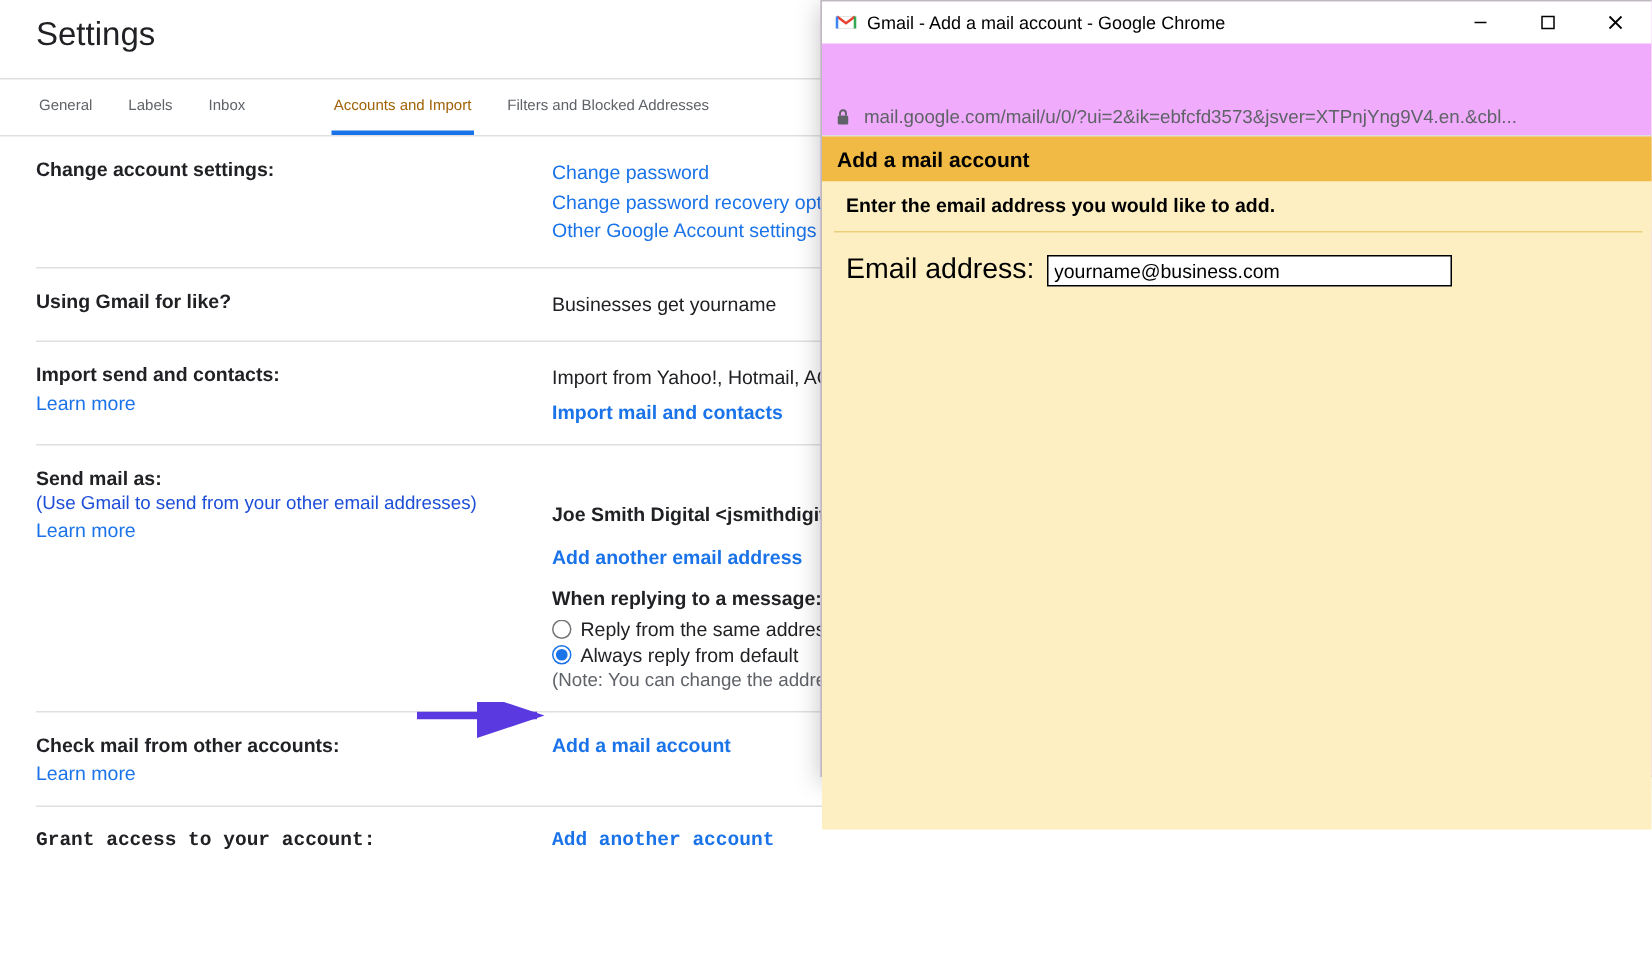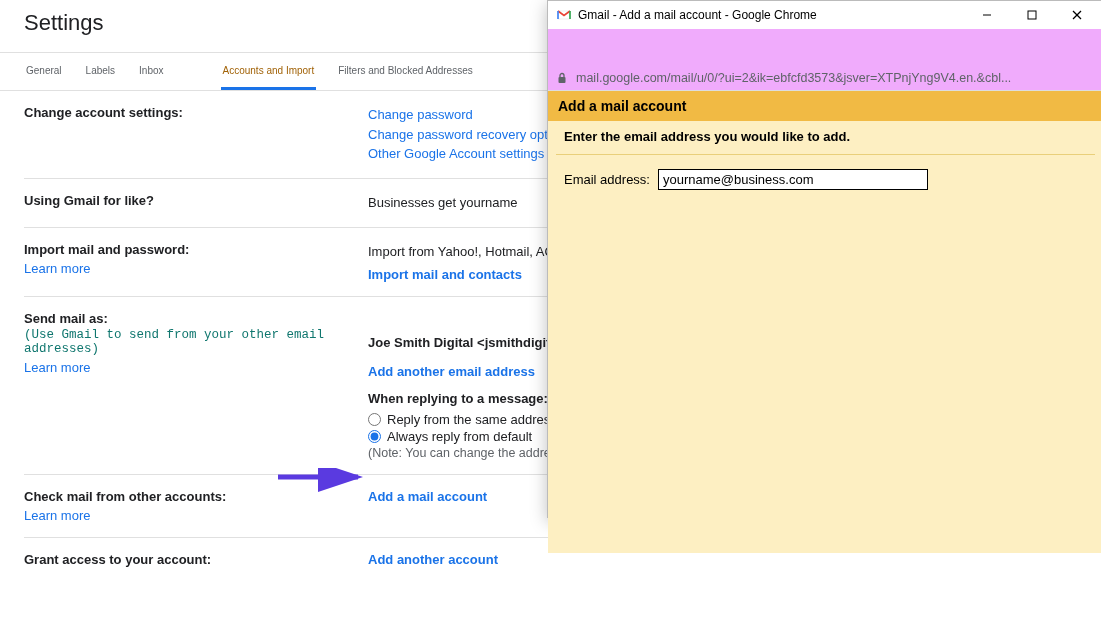--- a/index.html
+++ b/index.html
@@ -7,24 +7,24 @@
     
     .page-title { font-size: 22px; font-weight: 400; color: #202124; padding: 10px 0 16px 24px; font-family: 'Google Sans', Arial, sans-serif; }
     .hr-top { border: none; border-top: 1px solid #e0e0e0; margin: 0; }
     
     .tabs { display: flex; gap: 20px; padding: 0 24px; border-bottom: 1px solid #e0e0e0; height: 38px; align-items: center; }
     .tab { color: #5f6368; font-size: 10px; font-weight: 500; cursor: pointer; padding: 0 2px; height: 100%; display: flex; align-items: center; border-bottom: 3px solid transparent; }
     .tab.active { color: #a16207; border-bottom-color: #1a73e8; margin-left: 35px; }
     
     .content { padding: 0 24px; }
     .row { display: flex; padding: 14px 0; border-bottom: 1px solid #e0e0e0; }
-    .row.noborder { border-bottom: none; }
+    .row.noborder { border-bottom: none; font-family: Liberation Mono, monospace; }
     .row-label { width: 344px; flex-shrink: 0; }
     .row-label-main { font-weight: 700; font-size: 13px; color: #202124; }
-    .row-label-sub { font-size: 12.5px; color: #0f766e; margin-top: 2px; font-family: Liberation Mono, monospace; }
+    .row-label-sub { font-size: 12.5px; color: #1d4ed8; margin-top: 2px; }
     .row-label-link { color: #1a73e8; font-size: 13px; margin-top: 4px; display: block; cursor: pointer; }
     .row-value { flex: 1; font-size: 13px; color: #202124; }
     .link { color: #1a73e8; cursor: pointer; display: block; line-height: 1.5; }
     .link-bold { color: #1a73e8; font-weight: 700; cursor: pointer; display: block; margin-top: 4px; }
     .value-line { line-height: 1.6; }
     .radio-line { display: flex; align-items: center; gap: 6px; margin: 2px 0; }
     .radio-line input[type=radio] { accent-color: #1a73e8; margin:0; }
     .note { font-size: 12.5px; color: #5f6368; margin-top: 2px; }
     .bold-black { font-weight: 700; color: #202124; }
     
@@ -38,21 +38,21 @@
     .win-btns { display: flex; }
     .win-btn { width: 45px; height: 28px; display: flex; align-items: center; justify-content: center; cursor: pointer; }
     .addr { display: flex; align-items: center; height: 26px; padding: 0 8px; font-size: 12.5px; color: #5f6368; border-bottom: 1px solid #ddd; margin-top: 36px; }
     .lock { margin-right: 8px; display: inline-flex; }
     
     .popup-body { background: #fdefc2; height: calc(100% - 28px - 26px); }
     .popup-header { background: #f1ba44; color: #000; font-size: 14px; font-weight: 700; padding: 7px 10px; }
     .popup-subhead { background: #fdefc2; color: #000; font-size: 13px; font-weight: 700; padding: 8px 10px 10px 16px; }
     .yellow-rule { border: none; border-top: 1px solid #e9cf7a; margin: 0 8px; }
     .form-row { display: flex; align-items: center; gap: 8px; padding: 14px 16px 8px 16px; }
-    .form-label { font-size: 13px; color: #000; }
+    .form-label { font-size: 19px; color: #000; }
     .form-input { width: 270px; padding: 2px 4px; font-size: 13px; border: 1px solid #000; background: #fff; }
     .btn-row { display: flex; justify-content: center; gap: 8px; padding: 20px 0 8px 0; }
     .btn { background: #efefef; border: 1px solid #767676; padding: 3px 12px; font-size: 13px; cursor: pointer; font-family: Arial; }
   </style>
 </head>
 <body>
 
 <h1 class="page-title">Settings</h1>
 <hr class="hr-top">
 
@@ -81,21 +81,21 @@
     <div class="row-label">
       <div class="row-label-main">Using Gmail for like?</div>
     </div>
     <div class="row-value">
       <div class="value-line">Businesses get yourname</div>
     </div>
   </div>
 
   <div class="row">
     <div class="row-label">
-      <div class="row-label-main">Import mail and password:</div>
+      <div class="row-label-main">Import send and contacts:</div>
       <a class="row-label-link">Learn more</a>
     </div>
     <div class="row-value">
       <div class="value-line">Import from Yahoo!, Hotmail, AOL</div>
       <a class="link-bold">Import mail and contacts</a>
     </div>
   </div>
 
   <div class="row">
     <div class="row-label">

